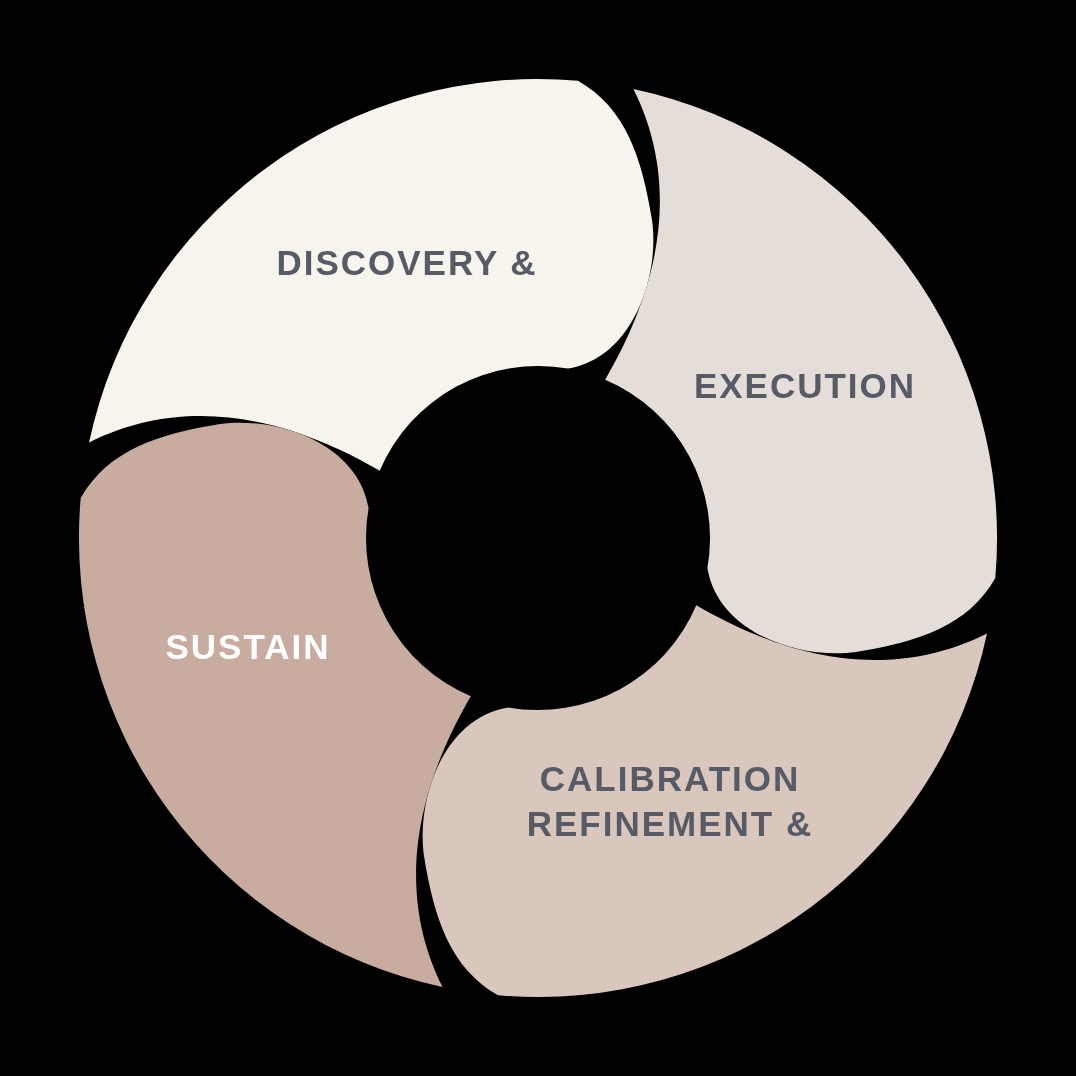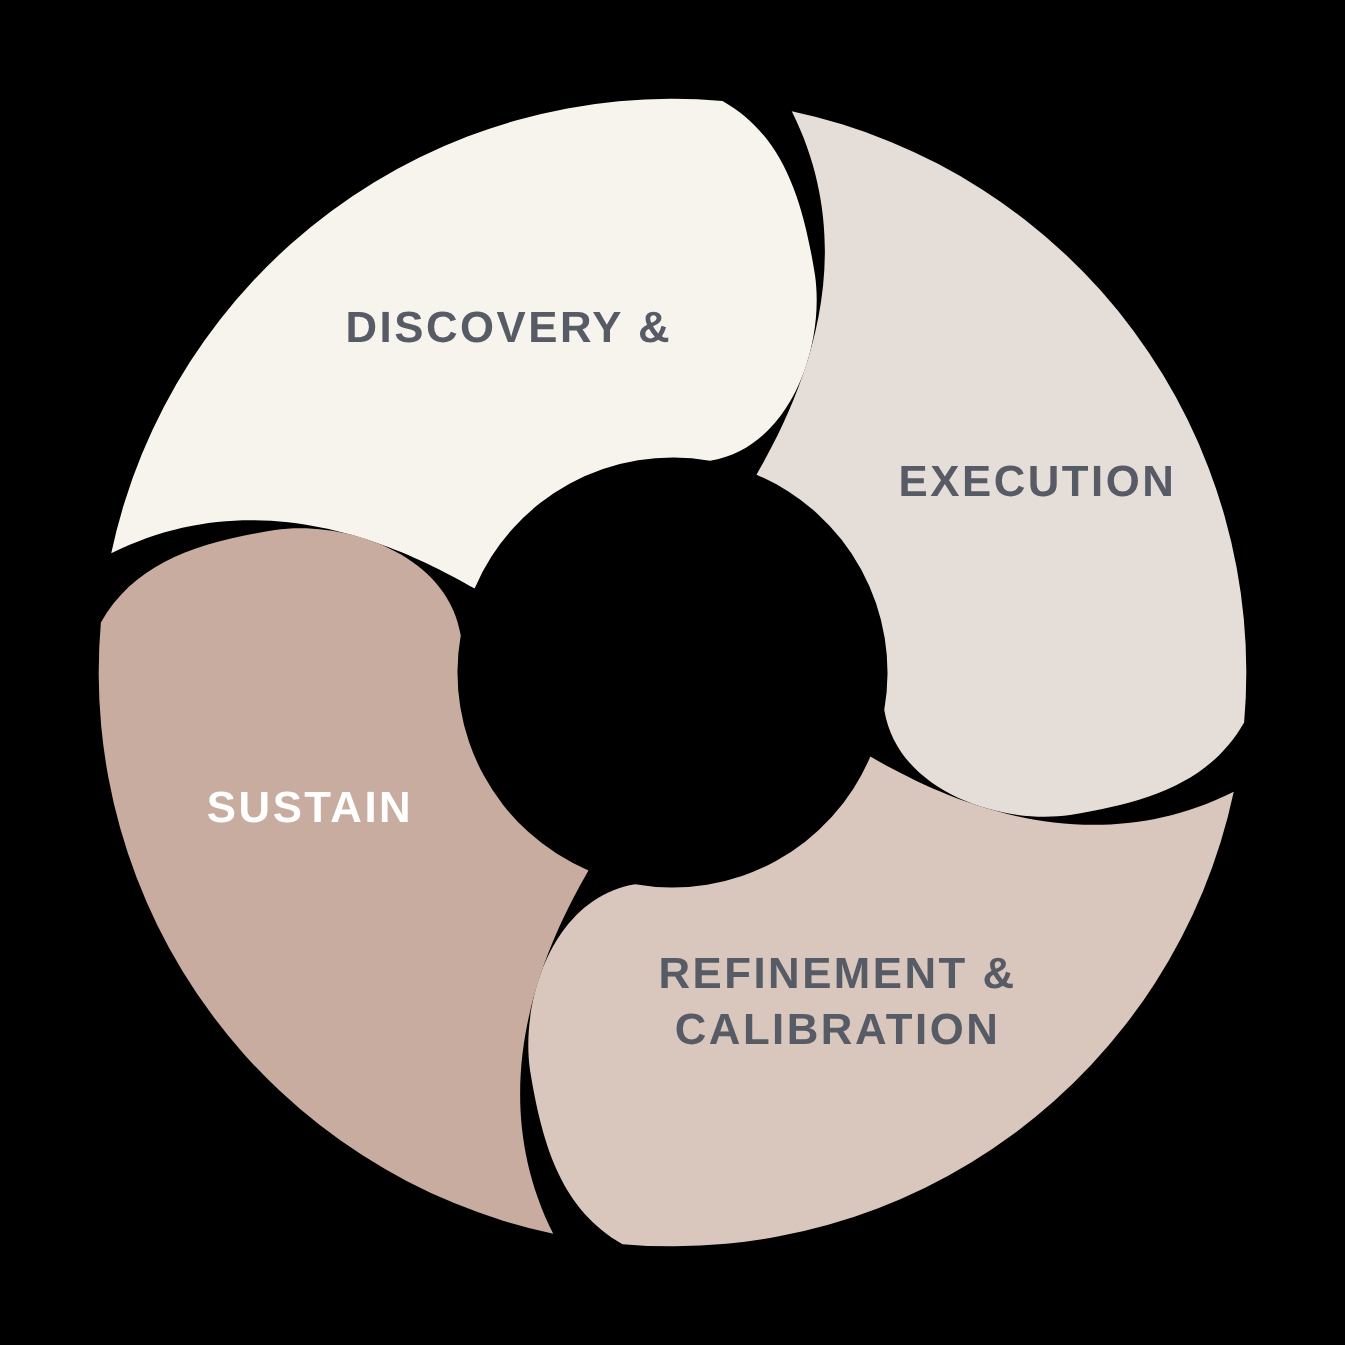--- a/index.html
+++ b/index.html
@@ -36,21 +36,21 @@
     font-size: 35px;
     line-height: 45px;
     letter-spacing: 2px;
     white-space: nowrap;
     user-select: none;
   }
   .seg-label .label-line {
     display: block;
   }
   .label-discovery  { left: 407px; top: 262px; }
-  .label-execution  { left: 805px; top: 385px; margin-left: 25px; }
+  .label-execution  { left: 805px; top: 385px; }
   .label-refinement { left: 670px; top: 801px; }
   .label-sustain    { left: 248px; top: 646px; }
 </style>
 </head>
 <body style="background: rgb(0, 0, 0);">
 
 <div id="stage">
 
   <svg id="cycle-svg" viewBox="0 0 1076 1076" xmlns="http://www.w3.org/2000/svg">
     <g transform="translate(538,538)">
@@ -64,21 +64,21 @@
 
   <div class="seg-label label-discovery" style="color: rgb(86, 91, 102);">
     <span class="label-line">DISCOVERY &amp;</span>
   </div>
 
   <div class="seg-label label-execution" style="color: rgb(86, 91, 102);">
     <span class="label-line">EXECUTION</span>
   </div>
 
   <div class="seg-label label-refinement" style="color: rgb(86, 91, 102);">
+    <span class="label-line">CALIBRATION</span>
     <span class="label-line">REFINEMENT &amp;</span>
-    <span class="label-line">CALIBRATION</span>
   </div>
 
   <div class="seg-label label-sustain" style="color: rgb(255, 255, 255); text-align: center;">
     <span class="label-line">SUSTAIN</span>
   </div>
 
 </div>
 
 </body></html>

